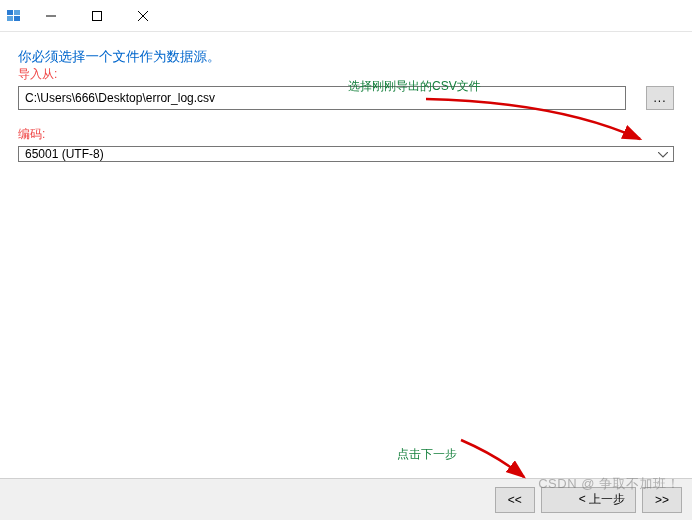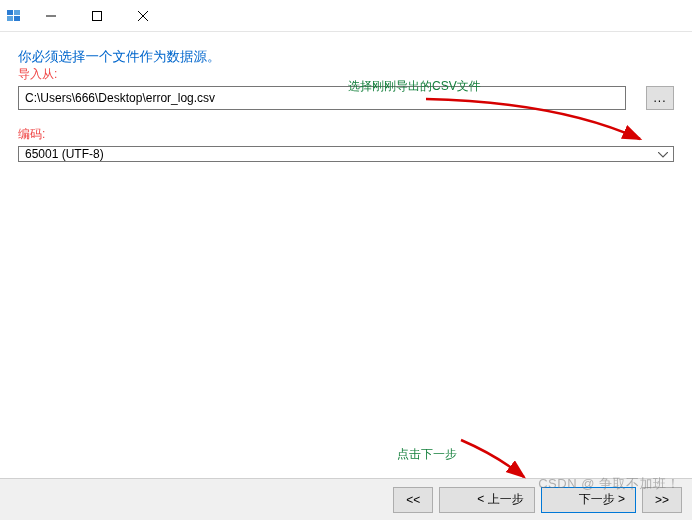--- a/index.html
+++ b/index.html
@@ -194,21 +194,20 @@
             <path d="M0 0 L5 5 L10 0" fill="none" stroke="#555" stroke-width="1.2"></path>
           </svg>
       </span>
     </div>
   </div>
 </div>
 
 <div class="footer">
   <button class="nav-btn">&lt;&lt;</button>
   <button class="nav-btn wide">&lt; 上一步</button>
-  <button class="nav-btn wide primary">下一步 &gt;</button>
   <button class="nav-btn">&gt;&gt;</button>
 </div>
 
 <div class="anno" style="left:348px; top:78px;">选择刚刚导出的CSV文件</div>
 <svg class="arrow1" viewBox="0 0 230 50">
   <defs>
     <marker id="ah1" markerWidth="10" markerHeight="10" refX="7" refY="3" orient="auto">
       <path d="M0,0 L8,3 L0,6 Z" fill="#d60000"></path>
     </marker>
   </defs>

